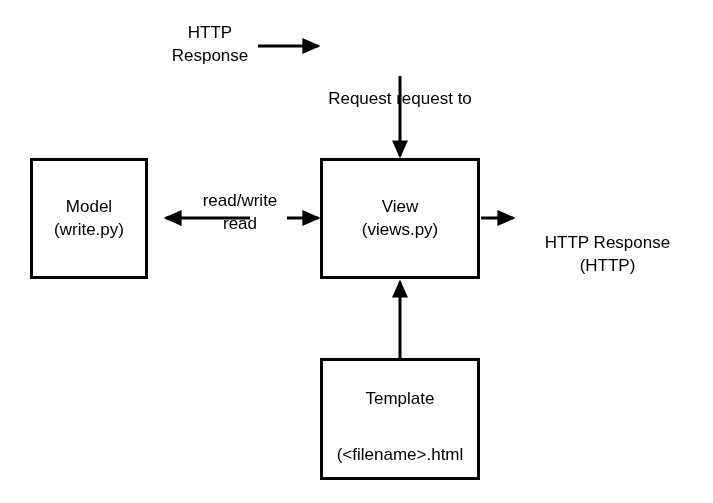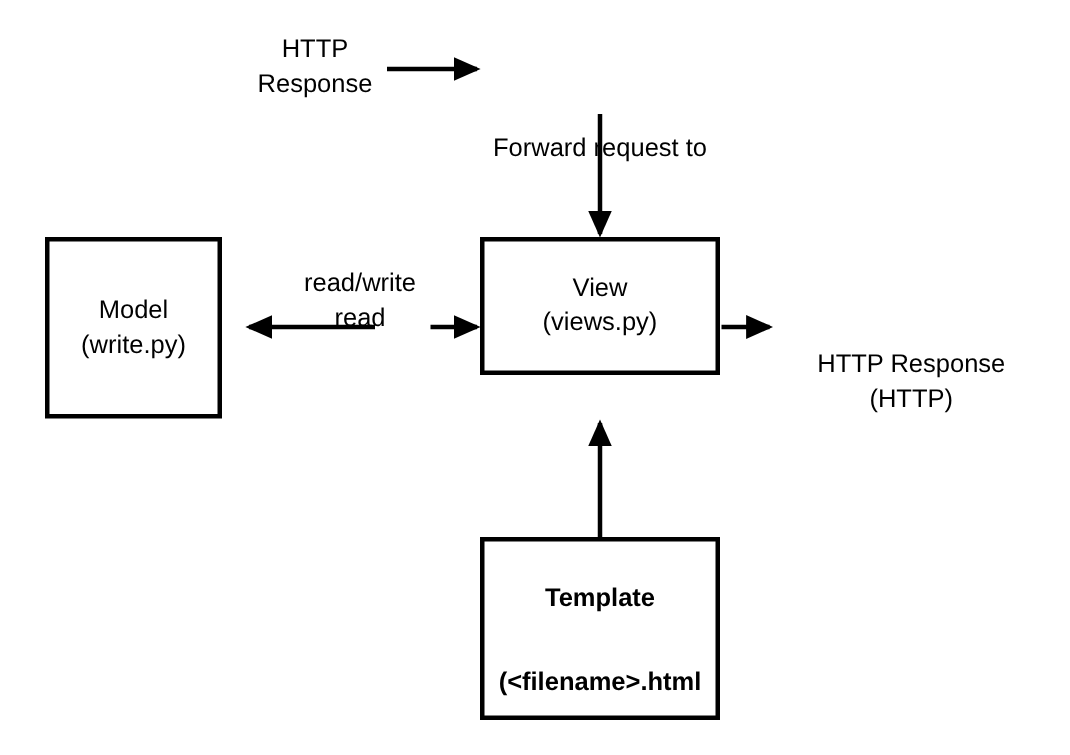--- a/index.html
+++ b/index.html
@@ -42,28 +42,27 @@
   #node-model {
     left: 30px;
     top: 158px;
     width: 118px;
     height: 121px;
   }
   #node-view {
     left: 320px;
     top: 158px;
     width: 160px;
-    height: 92px;
+    height: 121px;
   }
   #node-template {
     left: 320px;
     top: 358px;
     width: 160px;
     height: 122px;
-    font-weight: bold;
   }
   #node-template .inner {
     position: relative;
     top: 8px;
   }
   #node-template .line2 {
     
     margin-left: 0;
     margin-top: 33px;
   }
@@ -80,21 +79,21 @@
     top: 22px;
     width: 100px;
   }
   #label-forward {
     left: 300px;
     top: 88px;
     width: 200px;
   }
   #label-readwrite {
     left: 185px;
-    top: 178px;
+    top: 190px;
     width: 110px;
     text-align: center;
   }
   #label-http-response {
     left: 515px;
     top: 196px;
     width: 185px;
     margin-top: 36px;
   }
   svg.arrows {
@@ -160,21 +159,21 @@
       <span class="line2">(&lt;filename&gt;.html</span>
     </div>
   </div>
 
   <div class="free-label" id="label-http-request">
     <span>HTTP</span><br>
     <span>Response</span>
   </div>
 
   <div class="free-label" id="label-forward">
-    <span>Forward request to</span><br>
+    <span>Request request to</span><br>
   </div>
 
   <div class="free-label" id="label-readwrite">
     <span>read/write</span><br>
     <span>read</span>
   </div>
 
   <div class="free-label" id="label-http-response">
     <span>HTTP Response</span><br>
     <span>(HTTP)</span>

